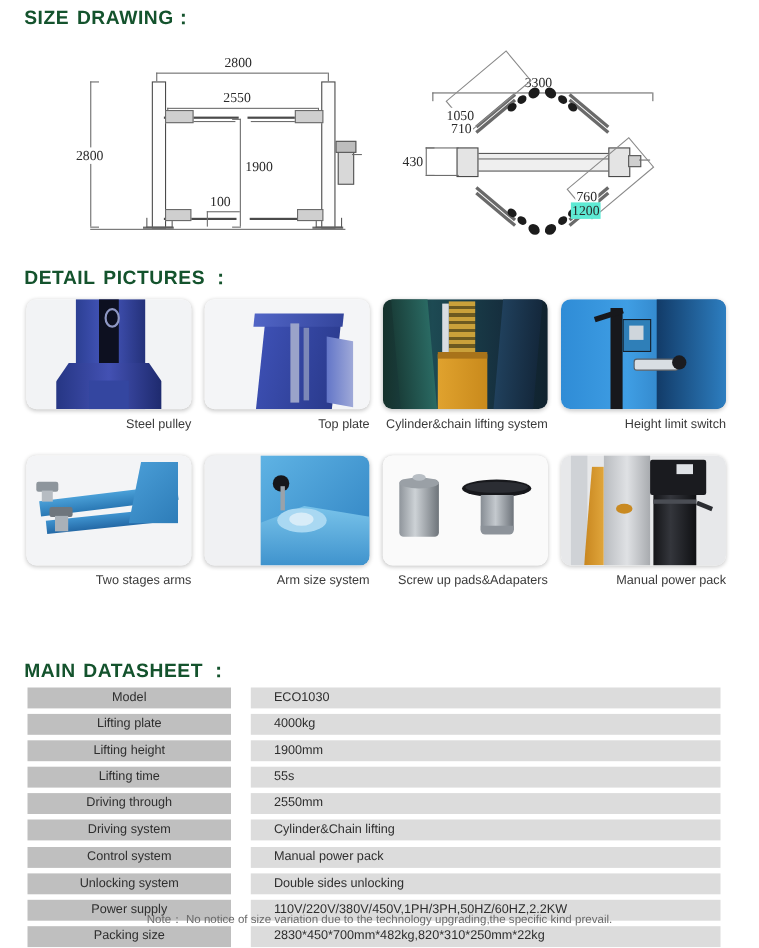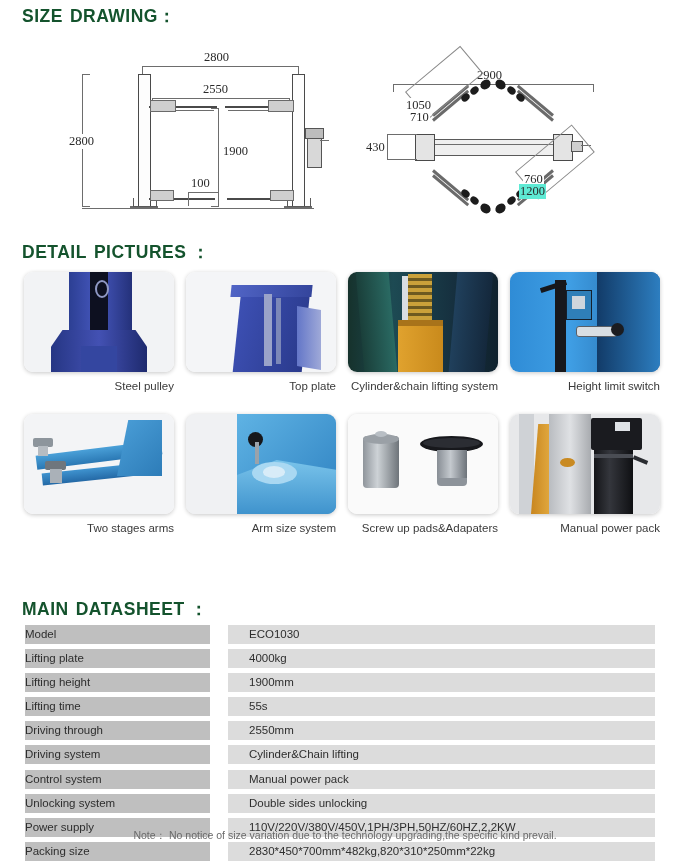--- a/index.html
+++ b/index.html
@@ -42,21 +42,21 @@
     margin-top:8px;white-space:nowrap;
   }
 
   
   #datasheet-block{position:absolute;left:0;top:593px;width:686px;height:296px;}
   #ds-title{position:absolute;left:0;top:4px;}
   #ds-table{position:absolute;left:0;top:32px;width:690px;}
   .ds-row{display:flex;align-items:center;height:19px;margin-bottom:5.1px;}
   .ds-label{
     width:185px;margin-left:25px;height:19px;line-height:19px;
-    background:#bfbfbf;color:#2e2e2e;font-size:11.5px;text-align:left;
+    background:#bfbfbf;color:#2e2e2e;font-size:11.5px;text-align:center;
   }
   .ds-value{
     width:427px;margin-left:18px;height:19px;line-height:19px;
     background:#dcdcdc;color:#2e2e2e;font-size:11.5px;
     padding-left:21px;box-sizing:border-box;white-space:nowrap;
   }
   #ds-note{
     position:absolute;left:0;top:829px;width:690px;
     text-align:center;font-size:10.5px;color:#6a6a6a;white-space:nowrap;
   }
@@ -126,21 +126,21 @@
     <div class="ln hl" style="left:250px;top:92px;width:9px;"></div>
 
     <div class="ln hl" style="left:12px;top:160px;width:232px;"></div>
   </div>
 
   <div class="dwg" style="left:375px;top:56px;width:290px;height:168px;">
 
     <div class="ln hl" style="left:18px;top:28px;width:200px;"></div>
     <div class="ln vl" style="left:18px;top:28px;height:8px;"></div>
     <div class="ln vl" style="left:218px;top:28px;height:8px;"></div>
-    <div class="dim-txt" style="left:102px;top:12px;">2900</div>
+    <div class="dim-txt" style="left:102px;top:12px;">3300</div>
 
     <div style="position:absolute;left:52px;top:83px;width:132px;height:15px;background:#efefef;border:1px solid #5a5a5a;"></div>
     <div class="ln hl" style="left:52px;top:88px;width:132px;"></div>
 
     <div style="position:absolute;left:40px;top:78px;width:18px;height:25px;background:#e4e4e4;border:1px solid #4a4a4a;"></div>
     <div style="position:absolute;left:178px;top:78px;width:18px;height:25px;background:#e4e4e4;border:1px solid #4a4a4a;"></div>
 
     <div style="position:absolute;left:196px;top:85px;width:10px;height:9px;background:#cfcfcf;border:1px solid #555;"></div>
     <div class="ln hl" style="left:206px;top:89px;width:10px;"></div>
 

